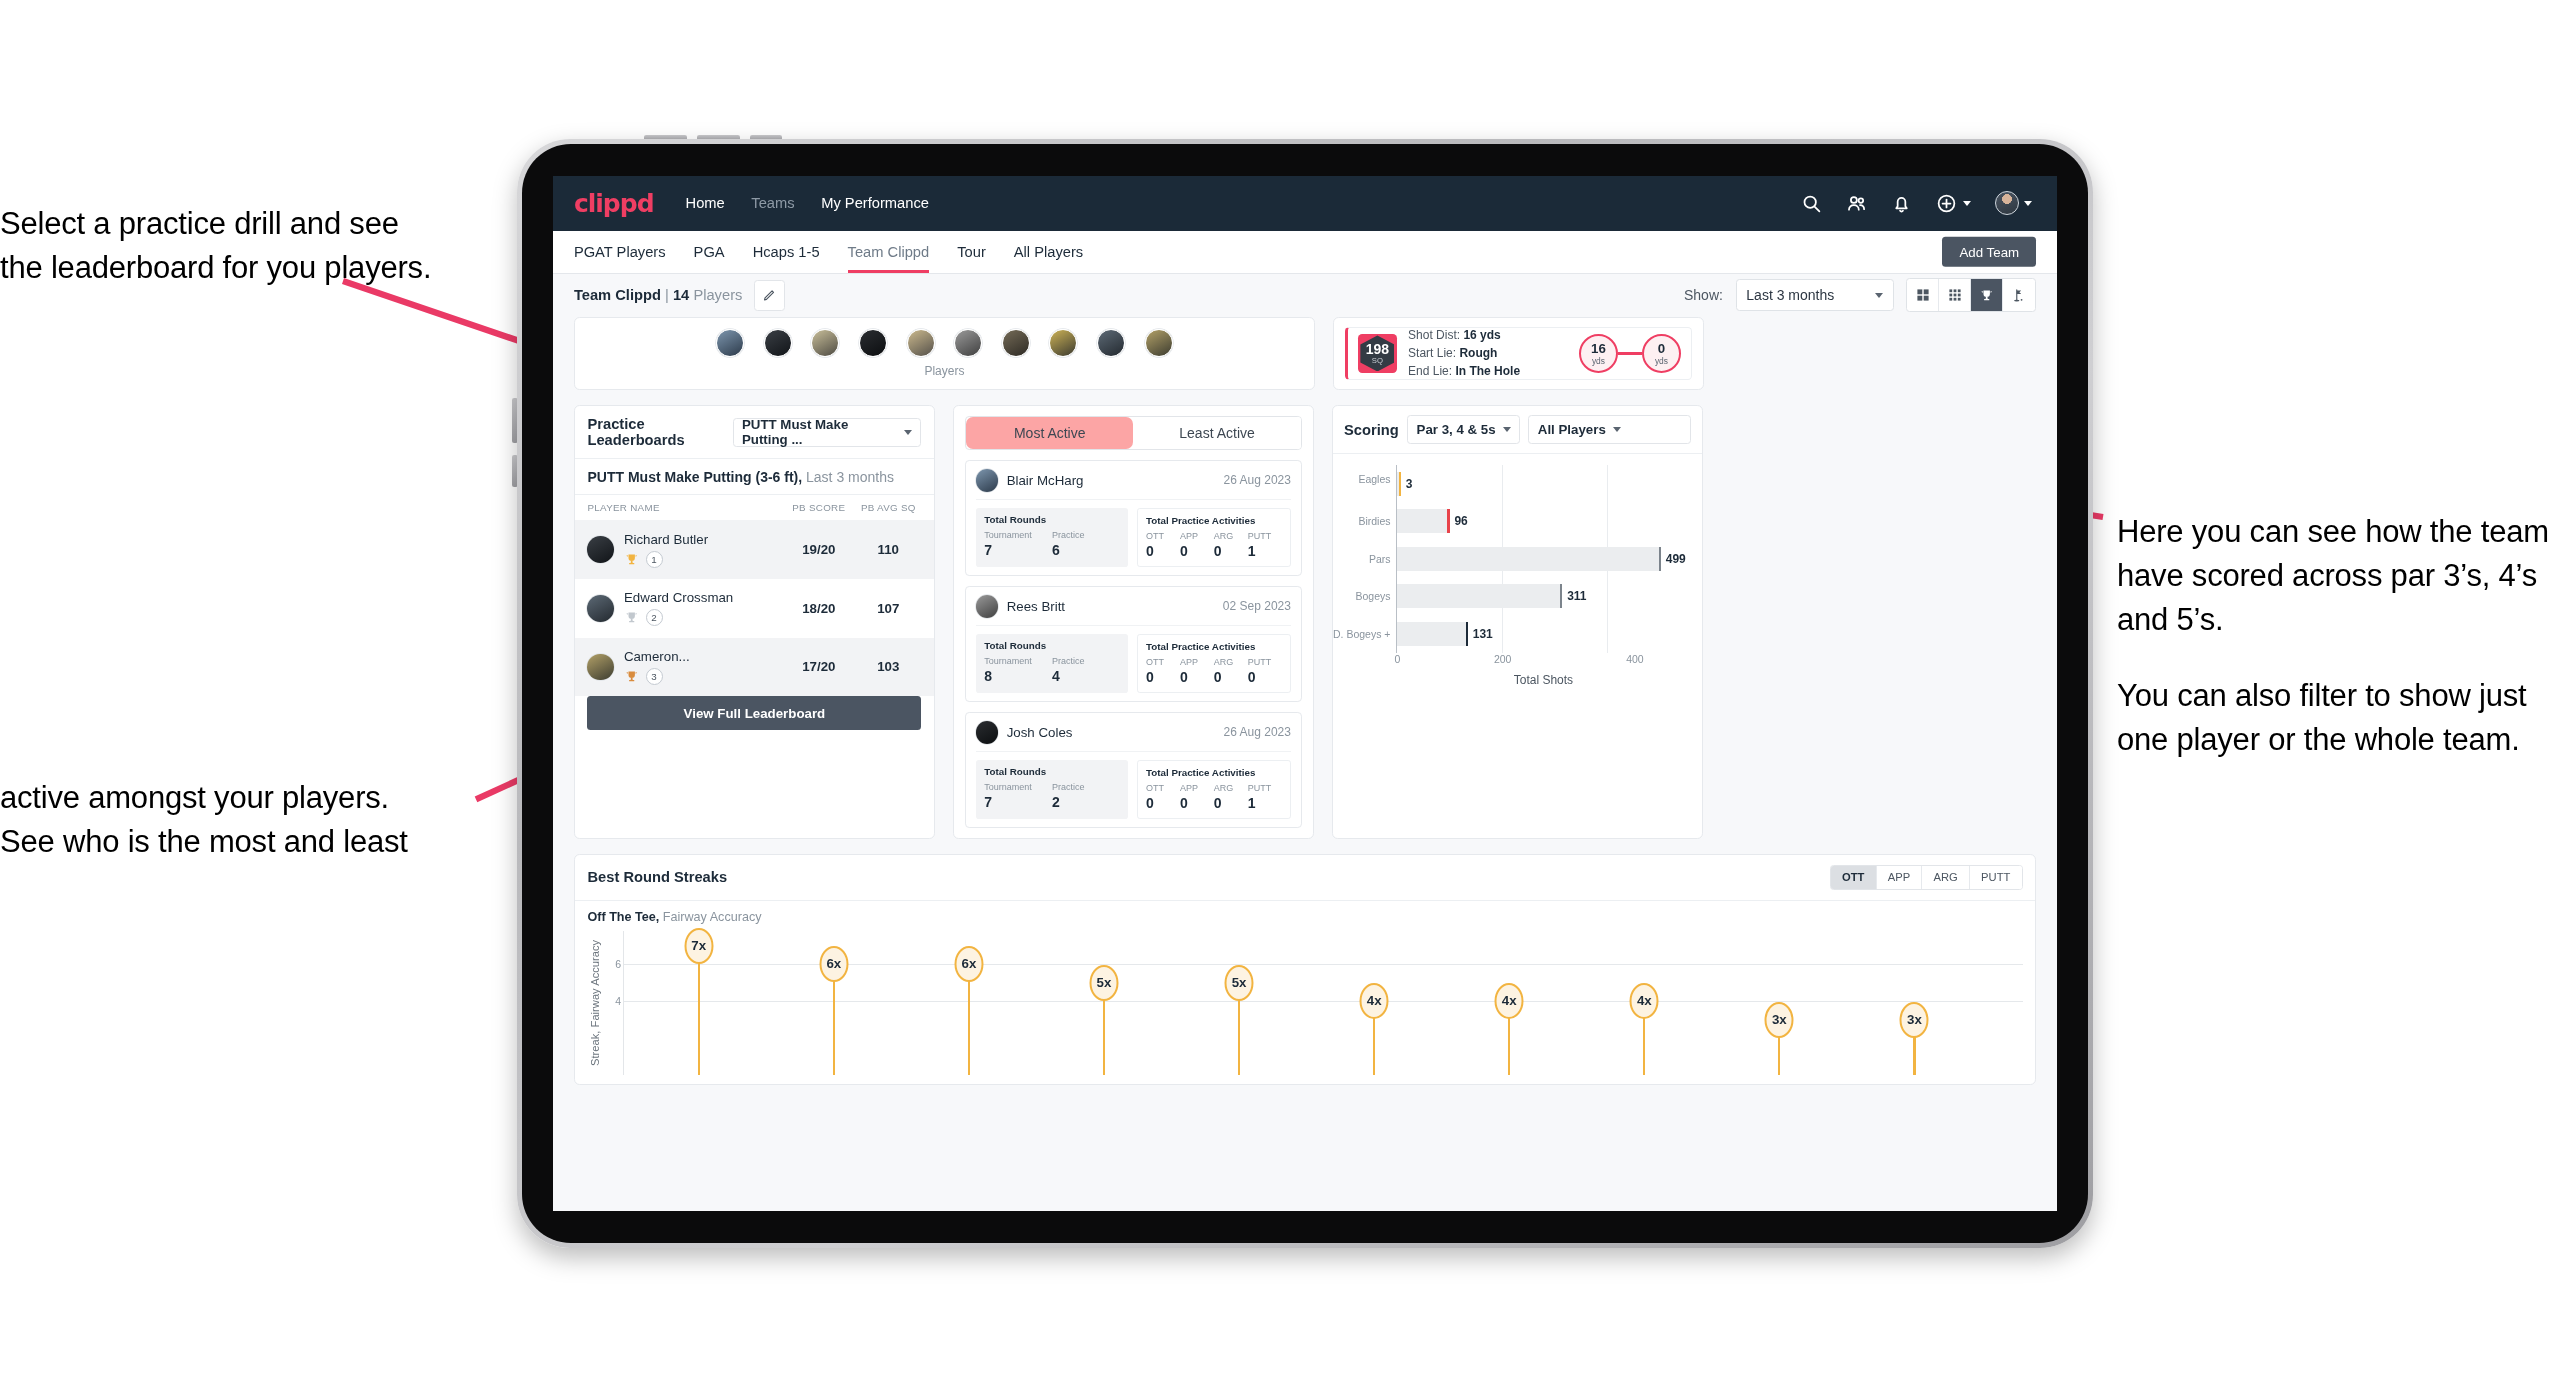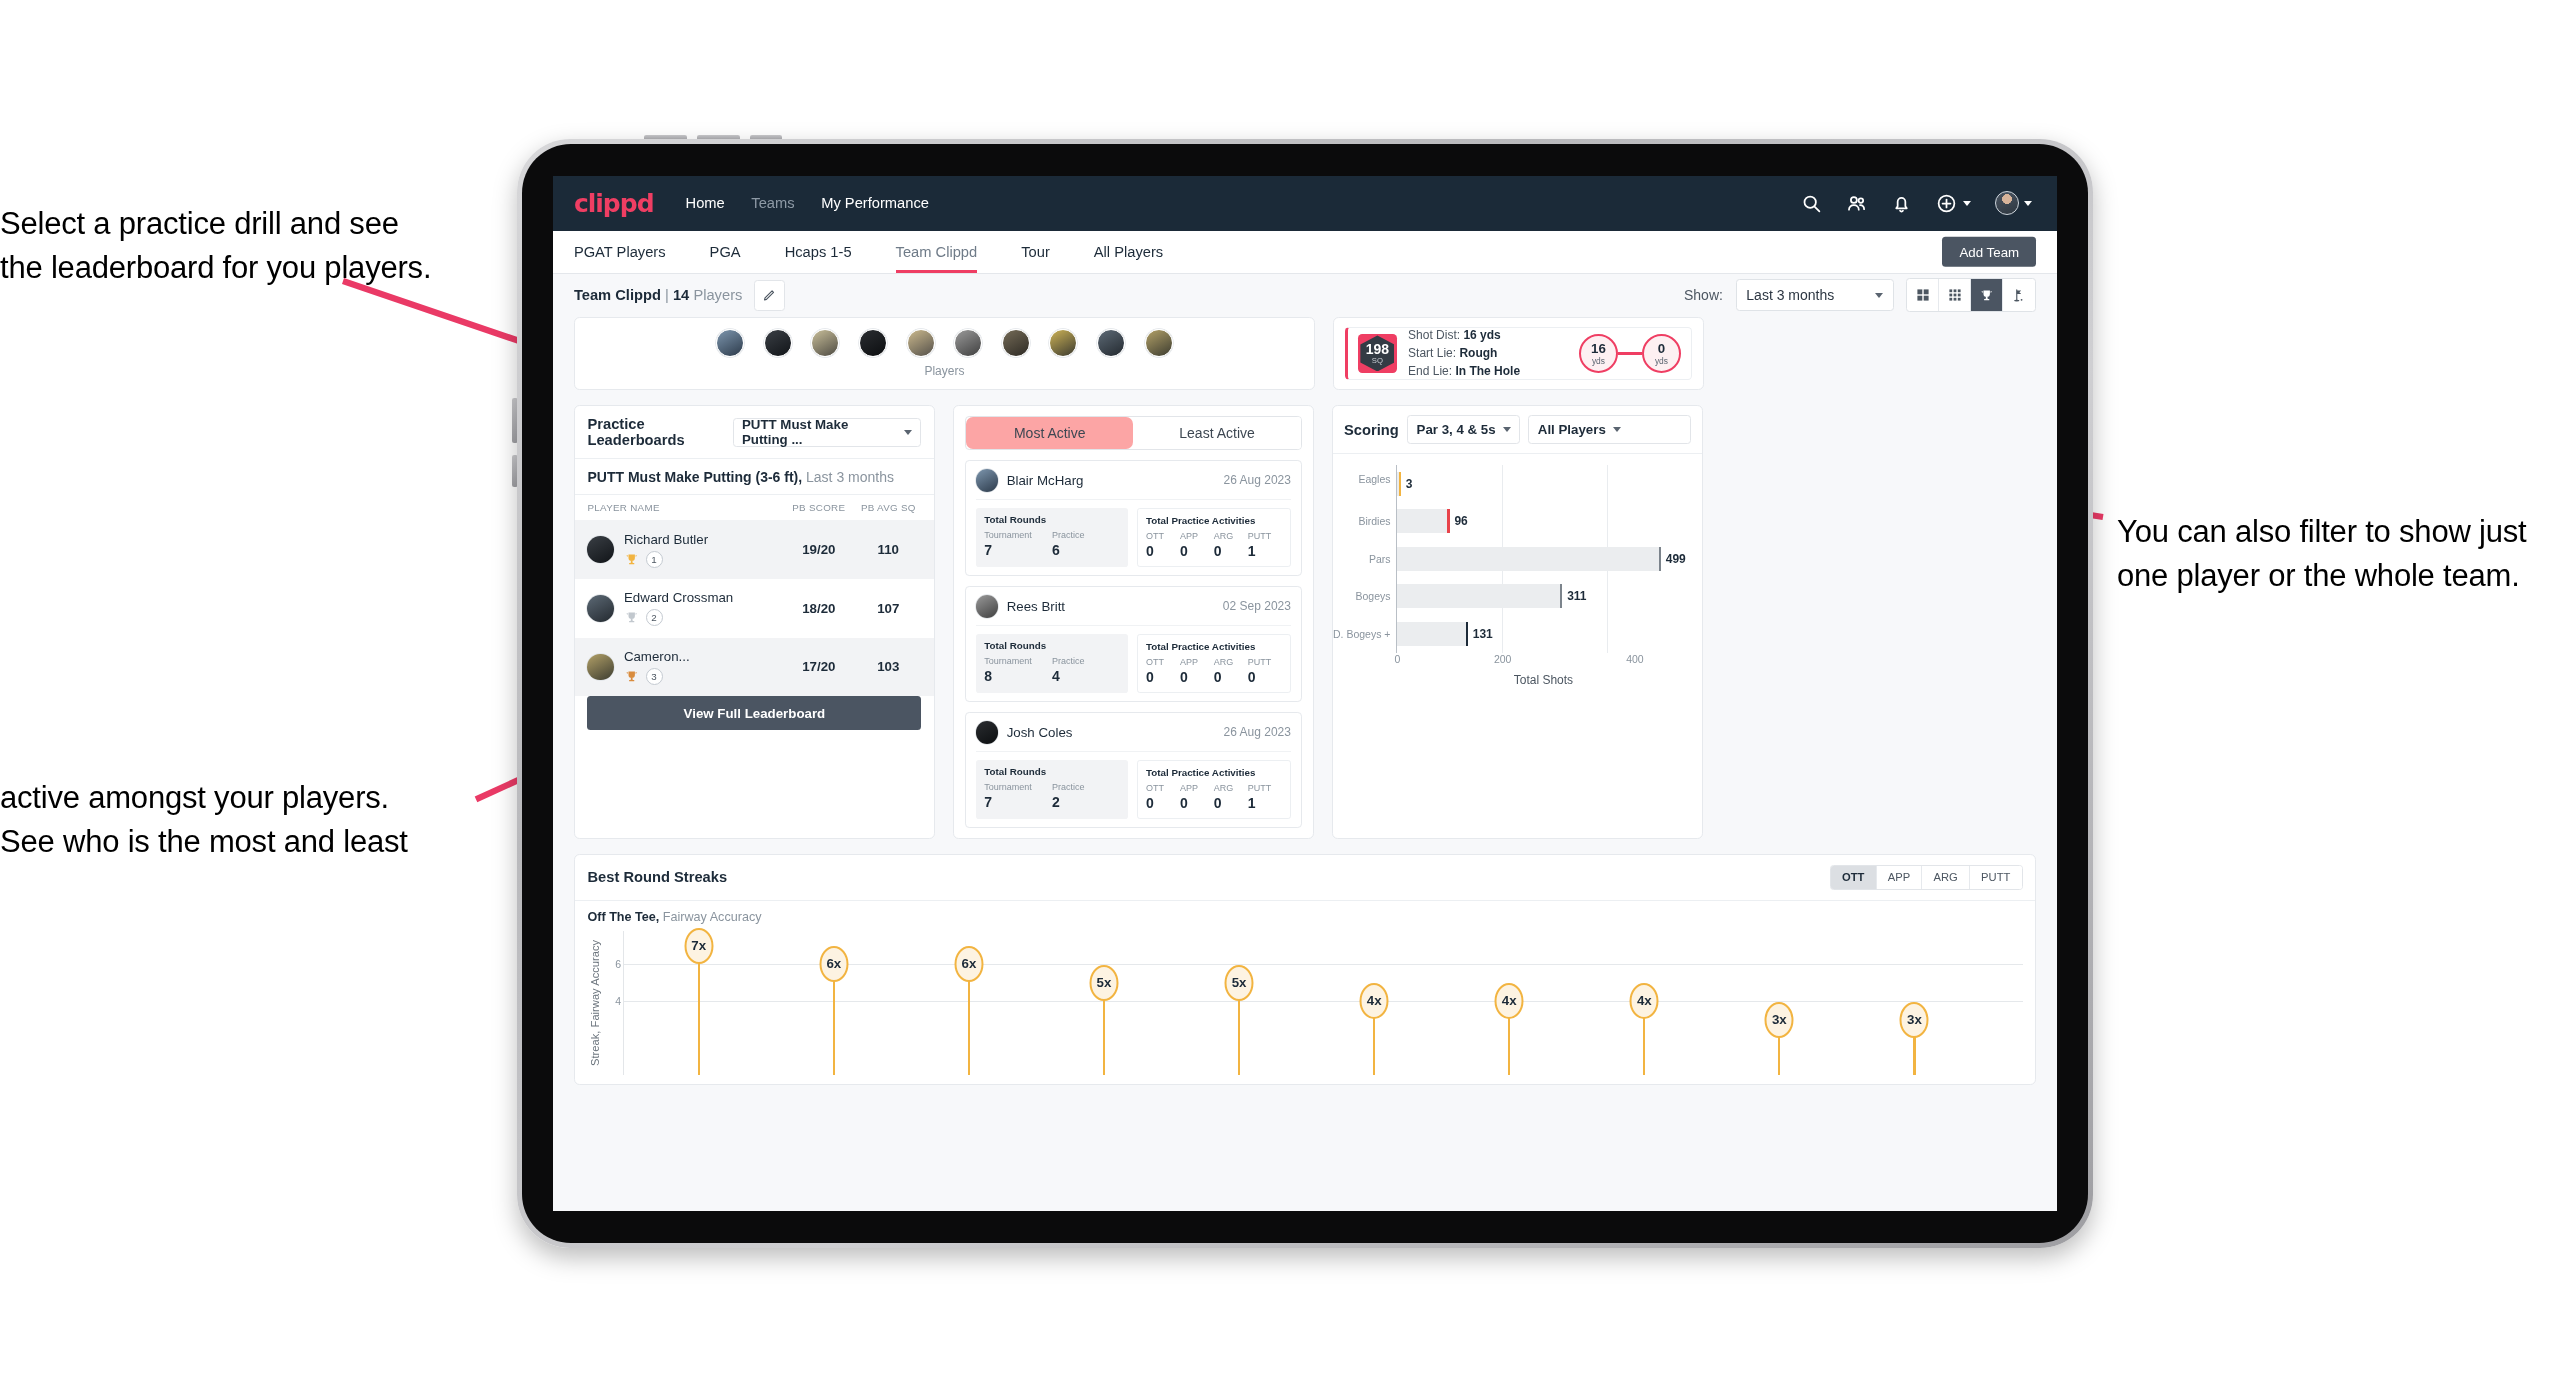--- a/index.html
+++ b/index.html
@@ -58,21 +58,21 @@
   .hicon svg { width: 100%; height: 100%; display: block; }
   .chev-s { width: 0; height: 0; border-left: 4.9px solid transparent; border-right: 4.9px solid transparent; border-top: 5.6px solid #ffffff; margin-left: 5.6px; }
   .icon-group { display: flex; align-items: center; }
   #hdr-avatar { width: 24px; height: 24px; border-radius: 50%; background:
       radial-gradient(circle at 50% 32%, #d8b49a 0 26%, transparent 27%),
       linear-gradient(160deg,#4a5562,#2e3740); border: 1.4px solid #cfd6dd; }
 
   
   #tabbar {
     height: 43px; background: #ffffff; display: flex; align-items: center;
-    padding: 0 21px; border-bottom: 0.7px solid #e4e7eb; position: relative; gap: 16px;
+    padding: 0 21px; border-bottom: 0.7px solid #e4e7eb; position: relative;
   }
   .tab { font-size: 14.7px; color: #1d2b39; margin-right: 28px; position: relative; height: 100%;
          display: flex; align-items: center; white-space: nowrap; }
   .tab.active { color: #6f7b88; }
   .tab.active::after { content: ""; position: absolute; left: 0; right: 0; bottom: 0; height: 2.8px; background: #ef3e63; }
   #add-team-btn {
     position: absolute; right: 21px; top: 50%; transform: translateY(-50%);
     background: #4b5562; color: #ffffff; font-size: 13.3px;
     padding: 7.7px 17px; border-radius: 3.5px; border: none; cursor: pointer;
     font-family: "Liberation Sans", sans-serif;
@@ -227,20 +227,21 @@
 
 <div class="anno" id="anno-tl">
   <div>Select a practice drill and see</div>
   <div>the leaderboard for you players.</div>
 </div>
 <div class="anno" id="anno-bl">
   <div>active amongst your players.</div>
   <div>See who is the most and least</div>
 </div>
 <div class="anno" id="anno-r">
+  <p>Here you can see how the team have scored across par 3’s, 4’s and 5’s.</p>
   <p>You can also filter to show just one player or the whole team.</p>
 </div>
 
 <svg class="arrow" id="arrow-1" style="left:336px;top:274px;" width="630" height="231" viewBox="0 0 900 330">
   <line x1="10" y1="10" x2="862" y2="300" stroke="#ea3a66" stroke-width="9"></line>
   <polygon points="880,307 828,284 840,322" fill="#ea3a66"></polygon>
 </svg>
 <svg class="arrow" id="arrow-2" style="left:462px;top:483px;" width="700" height="329" viewBox="0 0 1000 470">
   <line x1="20" y1="452" x2="962" y2="22" stroke="#ea3a66" stroke-width="9"></line>
   <polygon points="980,12 924,16 946,58" fill="#ea3a66"></polygon>

